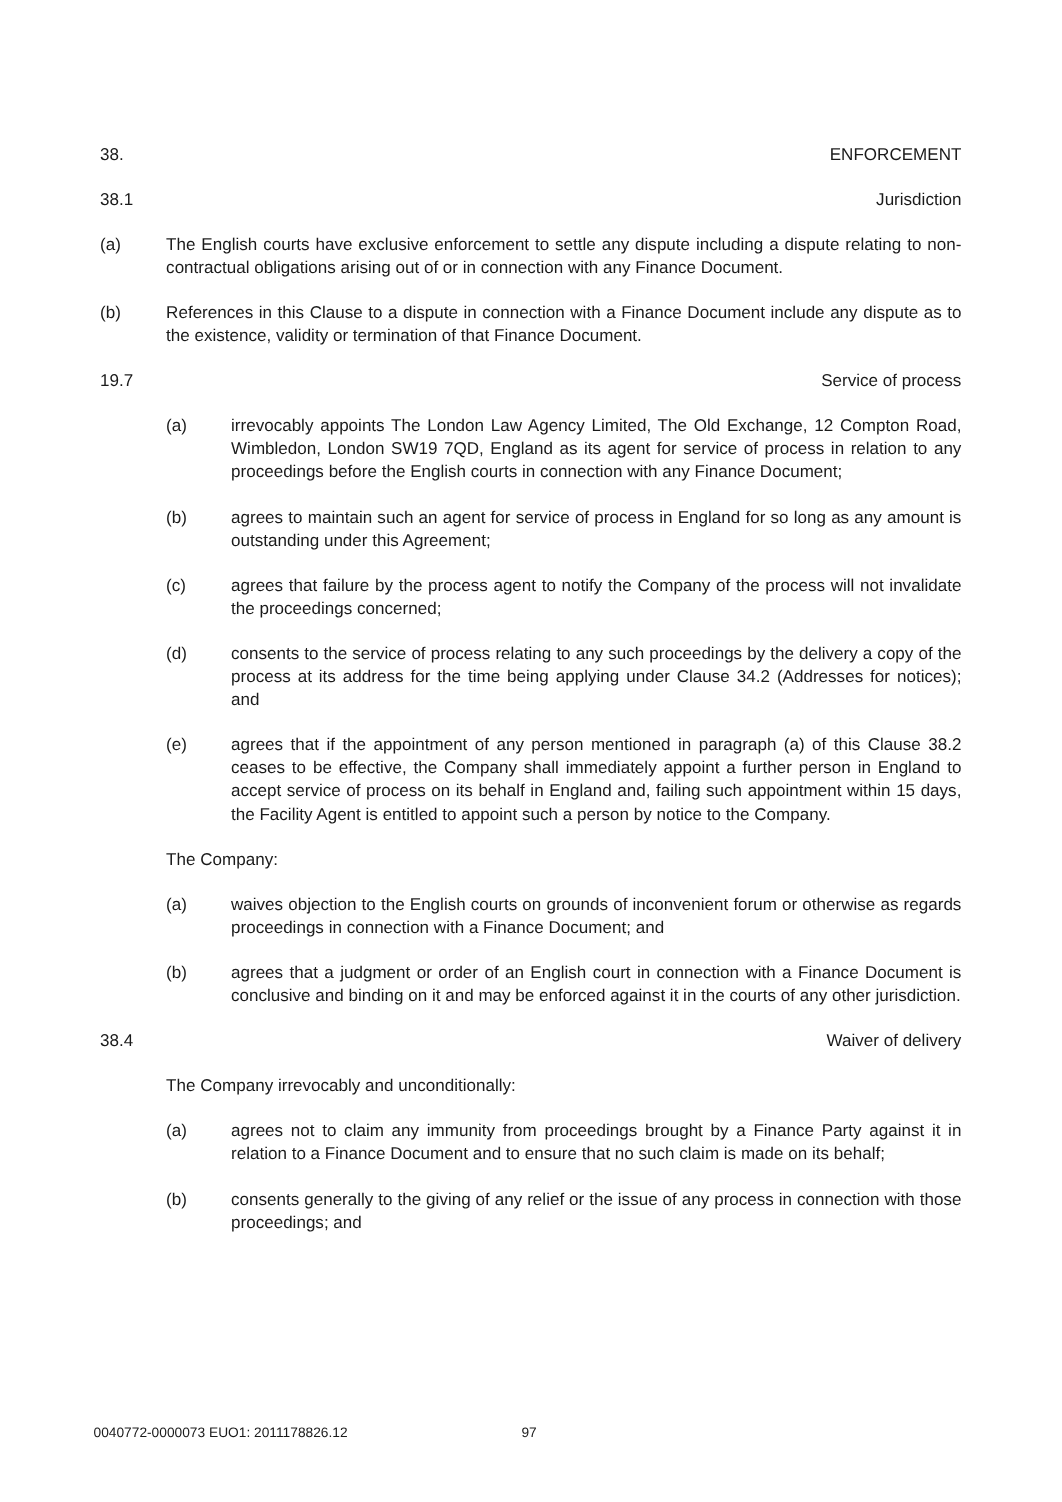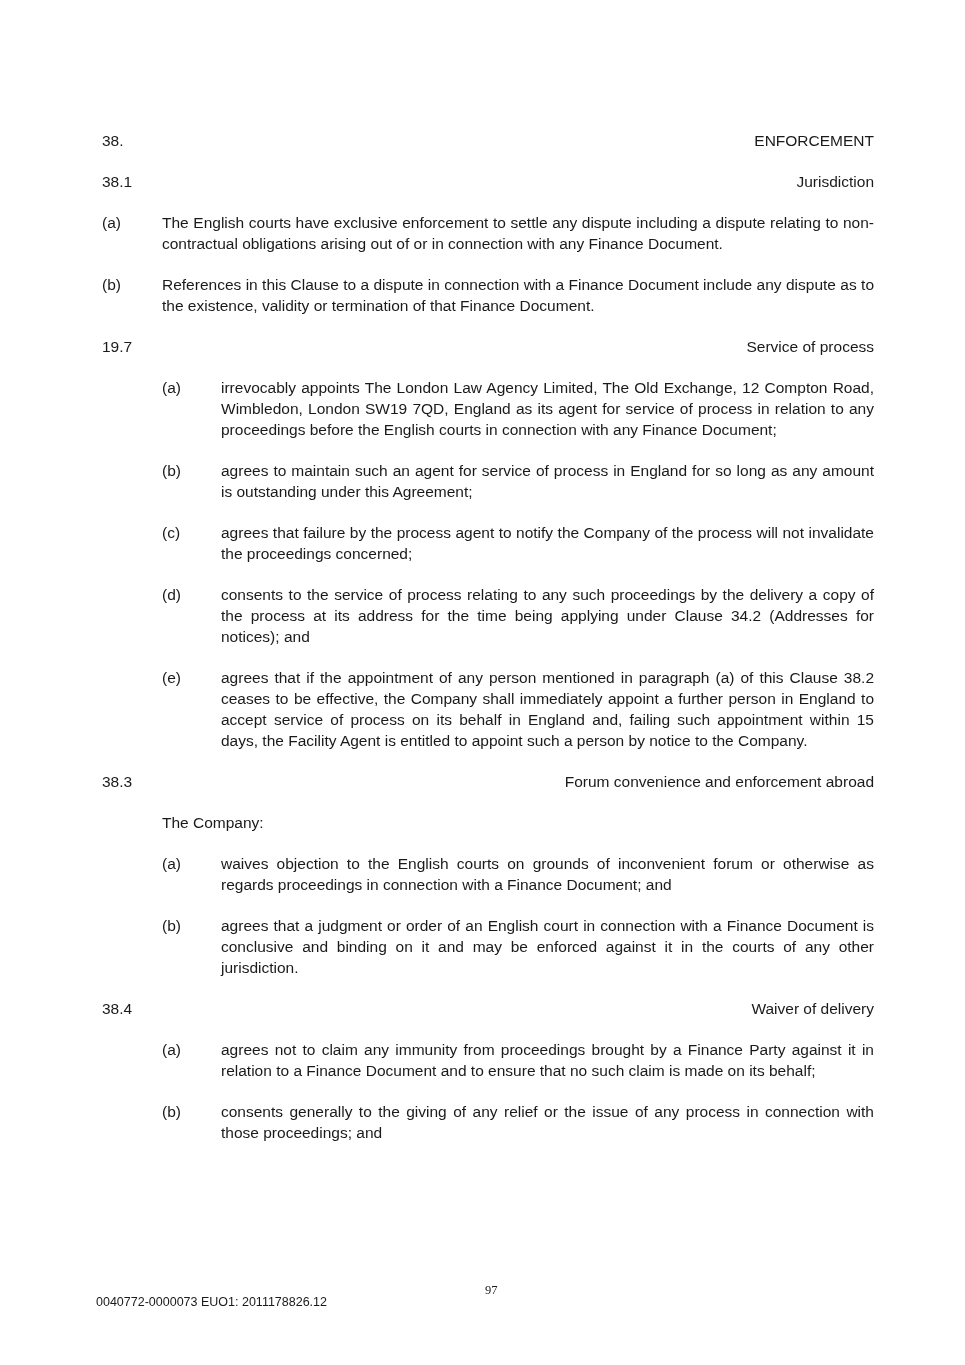--- a/index.html
+++ b/index.html
@@ -7,42 +7,41 @@
   body {
     width: 965px; height: 1365px;
     position: relative; overflow: hidden;
     font-family: "Liberation Sans", "DejaVu Sans", sans-serif;
     color: #1a1a1a;
   }
   .page {
     position: absolute; inset: 0;
     background: #ffffff;
     padding: 130px 91px 18px 91px;
-    margin-left: 11px;
   }
   .block {
     display: flex;
     font-size: 15.5px;
     line-height: 21px;
     margin-bottom: 20px;
   }
   .block .marker { flex: 0 0 60px; }
   .block .text { flex: 1; text-align: justify; }
   .heading .text { text-align: right; }
   .l2 { margin-left: 60px; }
   .l2 .marker { flex: 0 0 59px; }
   .intro { margin-left: 60px; }
   .intro .text { text-align: left; }
   .footer {
     position: absolute; left: 0; right: 0; top: 1278px;
     font-size: 12.5px; line-height: 16px;
     color: #1a1a1a;
   }
   .footer .ref { position: absolute; left: 85px; top: 16px; }
-  .footer .pagenum { position: absolute; left: 474px; top: 4px; font-family: Liberation Serif, serif; }
+  .footer .pagenum { position: absolute; left: 474px; top: 16px; }
 </style>
 </head>
 <body>
 
 <div class="page">
 
   <div class="block heading">
     <span class="marker">38.</span>
     <span class="text">ENFORCEMENT</span>
   </div>
@@ -86,44 +85,43 @@
   <div class="block l2">
     <span class="marker">(d)</span>
     <span class="text">consents to the service of process relating to any such proceedings by the delivery a copy of the process at its address for the time being applying under Clause 34.2 (Addresses for notices); and</span>
   </div>
 
   <div class="block l2">
     <span class="marker">(e)</span>
     <span class="text">agrees that if the appointment of any person mentioned in paragraph (a) of this Clause 38.2 ceases to be effective, the Company shall immediately appoint a further person in England to accept service of process on its behalf in England and, failing such appointment within 15 days, the Facility Agent is entitled to appoint such a person by notice to the Company.</span>
   </div>
 
-  <div class="block heading">
-    <span class="marker">38.3</span>
-    <span class="text">Forum convenience and enforcement abroad</span>
-  </div>
 
   <div class="block intro">
     <span class="text">The Company:</span>
   </div>
 
   <div class="block l2">
     <span class="marker">(a)</span>
     <span class="text">waives objection to the English courts on grounds of inconvenient forum or otherwise as regards proceedings in connection with a Finance Document; and</span>
   </div>
 
   <div class="block l2">
     <span class="marker">(b)</span>
     <span class="text">agrees that a judgment or order of an English court in connection with a Finance Document is conclusive and binding on it and may be enforced against it in the courts of any other jurisdiction.</span>
   </div>
 
   <div class="block heading">
     <span class="marker">38.4</span>
     <span class="text">Waiver of delivery</span>
   </div>
 
+  <div class="block intro">
+    <span class="text">The Company irrevocably and unconditionally:</span>
+  </div>
 
   <div class="block l2">
     <span class="marker">(a)</span>
     <span class="text">agrees not to claim any immunity from proceedings brought by a Finance Party against it in relation to a Finance Document and to ensure that no such claim is made on its behalf;</span>
   </div>
 
   <div class="block l2">
     <span class="marker">(b)</span>
     <span class="text">consents generally to the giving of any relief or the issue of any process in connection with those proceedings; and</span>
   </div>

